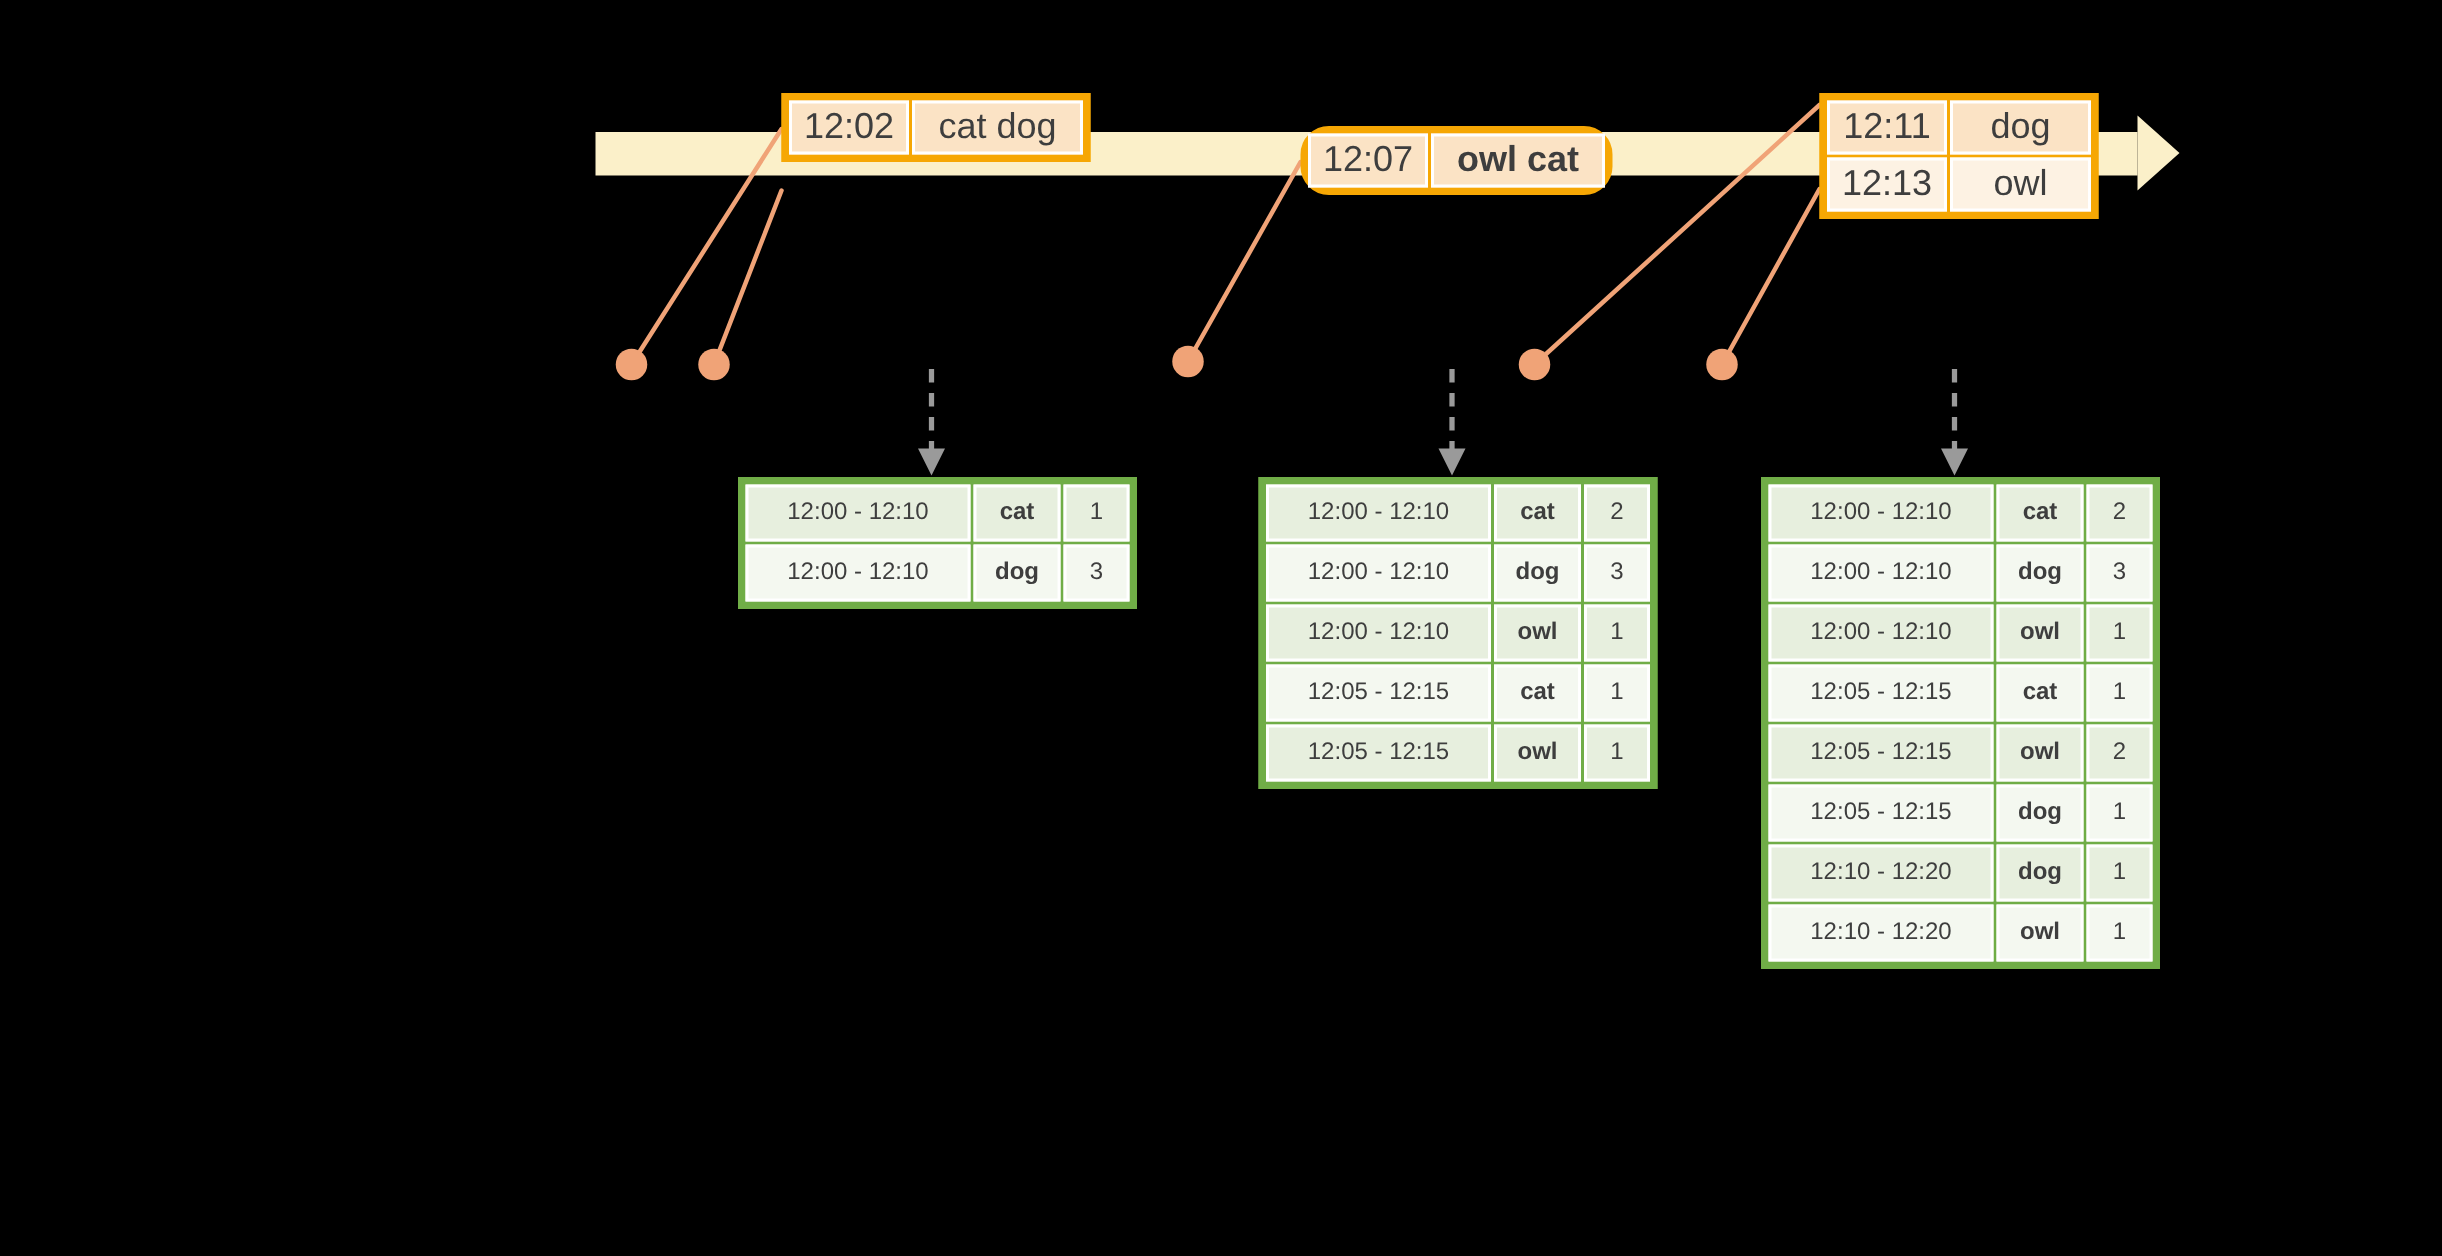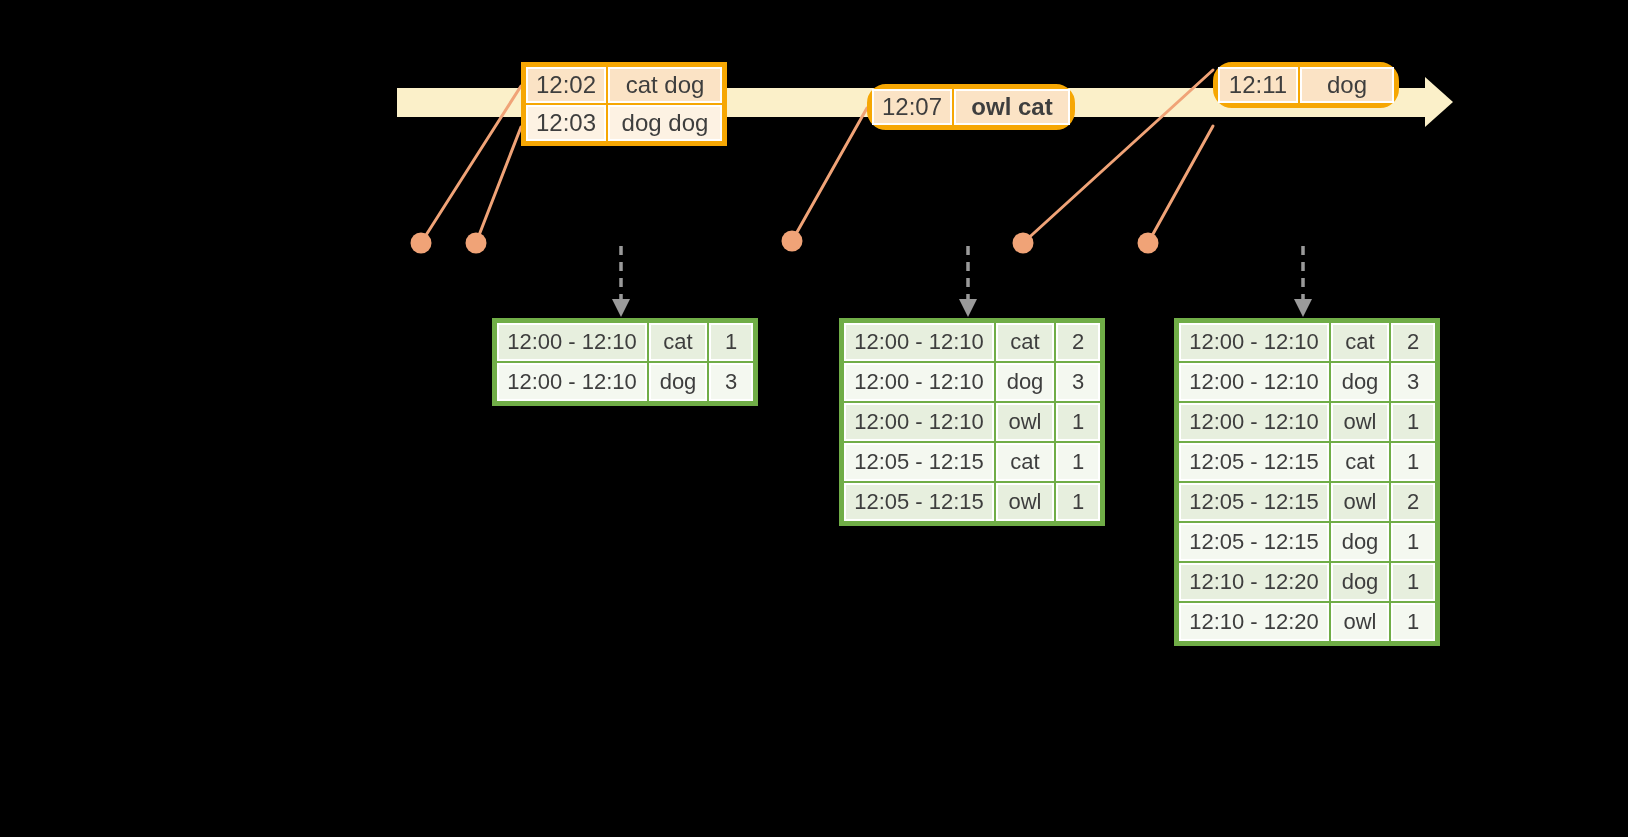--- a/index.html
+++ b/index.html
@@ -28,26 +28,26 @@
   table.input-table{background:var(--input-table-border);border:3px solid var(--input-table-border);}
   table.input-table td{height:30px;font-size:24px;}
   table.input-table td.c-time{width:74px;}
   table.input-table tr:nth-child(odd) td{background:var(--input-row-dark);}
   table.input-table tr:nth-child(even) td{background:var(--input-row-light);}
   #input-0 td.c-words{width:108px;margin-top:40px;}
   #input-1 td.c-words{width:110px;font-weight:bold;}
   #input-2 td.c-words{width:88px;}
   #input-0{left:521px;top:62px;}
   #input-1{left:867px;top:84px;border-radius:19px;}
-  #input-2{left:1213px;top:62px;border-radius:19px;}
+  #input-2{left:1213px;top:62px;}
 
   table.result-table{background:var(--result-table-border);border:3px solid var(--result-table-border);}
-  table.result-table td{height:32px;font-size:22px;}
+  table.result-table td{height:32px;font-size:16px;}
   table.result-table td.c-window{width:144px;}
-  table.result-table td.c-word{width:52px;}
+  table.result-table td.c-word{width:52px;font-weight:bold;}
   table.result-table td.c-count{width:38px;}
   table.result-table tr:nth-child(odd) td{background:var(--result-row-dark);}
   table.result-table tr:nth-child(even) td{background:var(--result-row-light);}
   #result-0{left:492px;top:318px;}
   #result-1{left:839px;top:318px;}
   #result-2{left:1174px;top:318px;}
 </style>
 </head>
 <body>
 
@@ -83,40 +83,40 @@
       <polygon class="trigger-head" points="1294,299 1312,299 1303,317"></polygon>
     </g>
   </svg>
 
   <table class="diagram input-table" id="input-0">
       <tbody>
         <tr>
           <td class="c-time">12:02</td>
           <td class="c-words">cat dog</td>
         </tr>
-        <tr>
-          <td class="c-time">12:03</td>
-          <td class="c-words">dog dog</td>
-        </tr>
       </tbody>
     </table>
   <table class="diagram input-table" id="input-1">
       <tbody>
         <tr>
           <td class="c-time">12:07</td>
           <td class="c-words">owl cat</td>
         </tr>
       </tbody>
     </table>
   <table class="diagram input-table" id="input-2">
       <tbody>
         <tr>
           <td class="c-time">12:11</td>
           <td class="c-words">dog</td>
         </tr>
+        <tr>
+          <td class="c-time">12:13</td>
+          <td class="c-words">owl</td>
+        </tr>
       </tbody>
     </table>
 
   <table class="diagram result-table" id="result-0">
       <tbody>
         <tr>
           <td class="c-window">12:00 - 12:10</td>
           <td class="c-word">cat</td>
           <td class="c-count">1</td>
         </tr>

